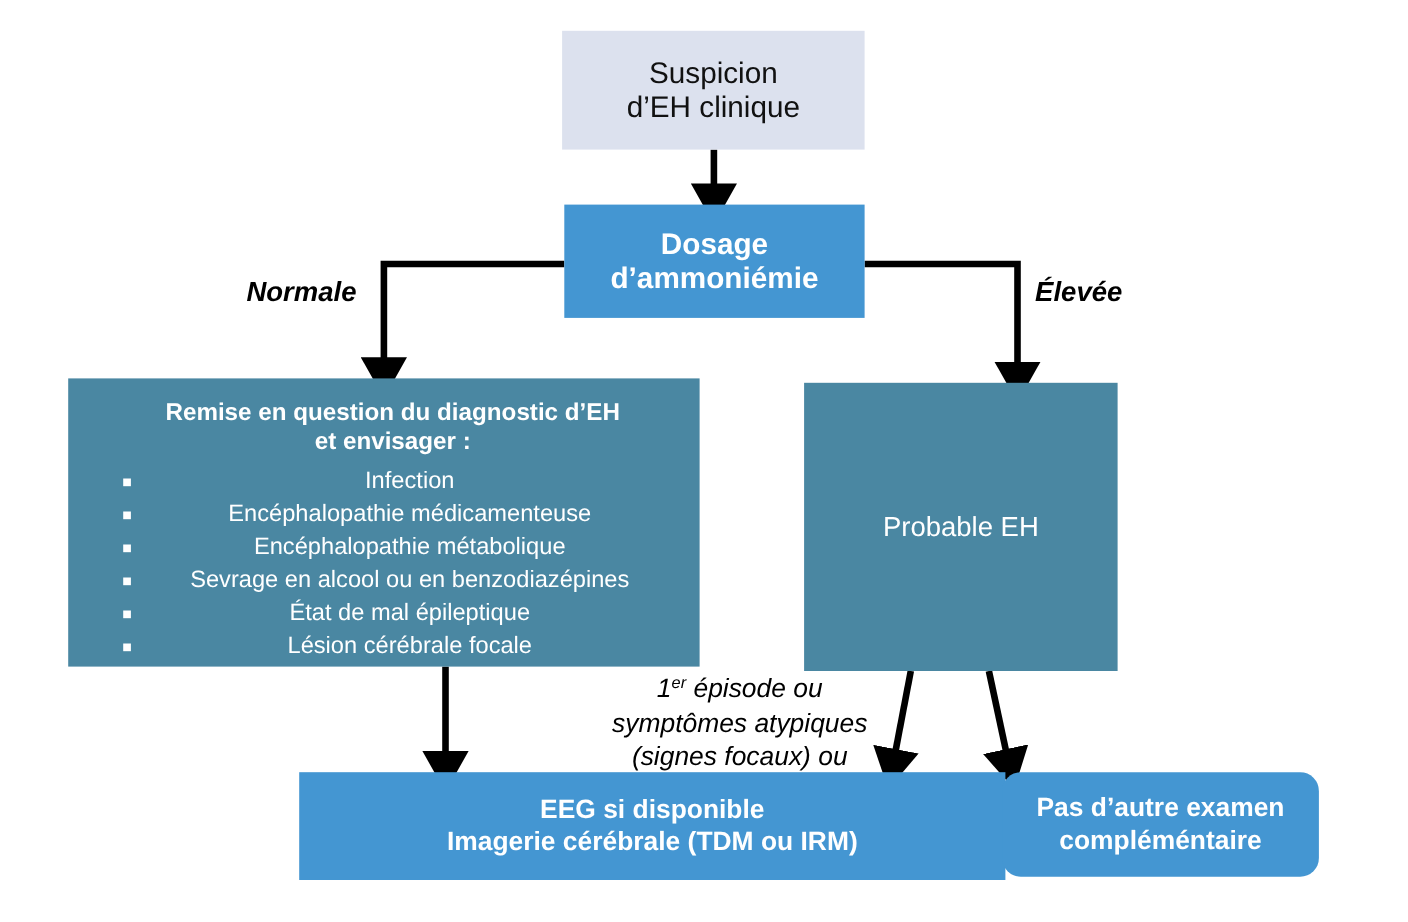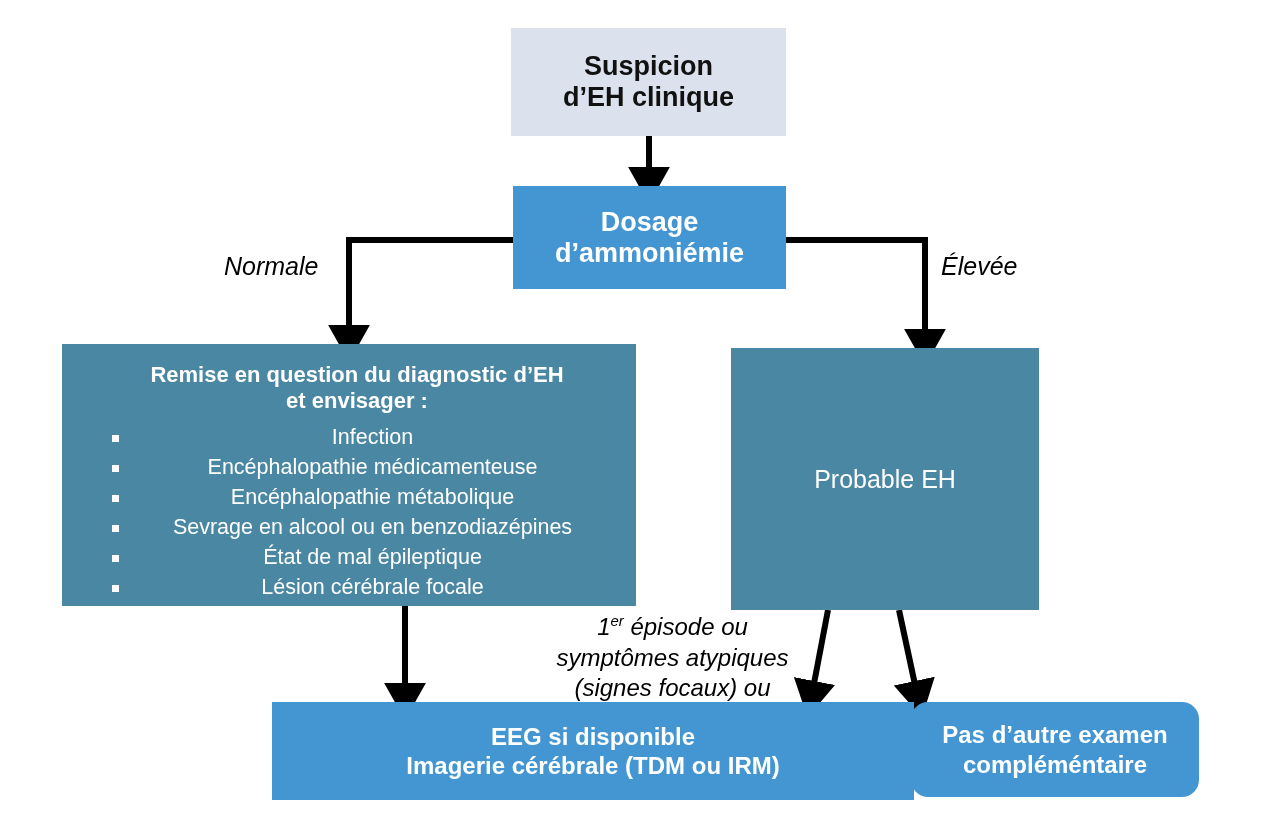--- a/index.html
+++ b/index.html
@@ -38,21 +38,21 @@
 
   
   #node-suspicion {
     left: 511px;
     top: 28px;
     width: 275px;
     height: 108px;
     background: #dce1ee;
     color: #111111;
     font-size: 27px;
-    font-weight: bold;
+    font-weight: normal;
   }
 
   #node-dosage {
     left: 513px;
     top: 186px;
     width: 273px;
     height: 103px;
     background: #4496d2;
     color: #ffffff;
     font-size: 27px;
@@ -97,21 +97,21 @@
     left: 0;
     top: 12px;
     width: 7px;
     height: 7px;
     background: #ffffff;
   }
 
   #node-probable {
     left: 731px;
     top: 348px;
-    width: 308px;
+    width: 285px;
     height: 262px;
     background: #4a87a2;
     color: #ffffff;
     font-size: 25px;
     font-weight: normal;
   }
 
   #node-eeg {
     left: 272px;
     top: 702px;
@@ -134,21 +134,21 @@
     font-size: 24px;
     font-weight: bold;
     line-height: 1.22;
     border-radius: 17px;
   }
 
   
   .edge-label {
     position: absolute;
     font-style: italic;
-    font-weight: normal;
+    font-weight: bold;
     color: #000000;
     white-space: nowrap;
   }
   #label-normale {
     left: 224px;
     top: 252px;
     font-size: 25px;
   }
   #label-elevee {
     left: 941px;

